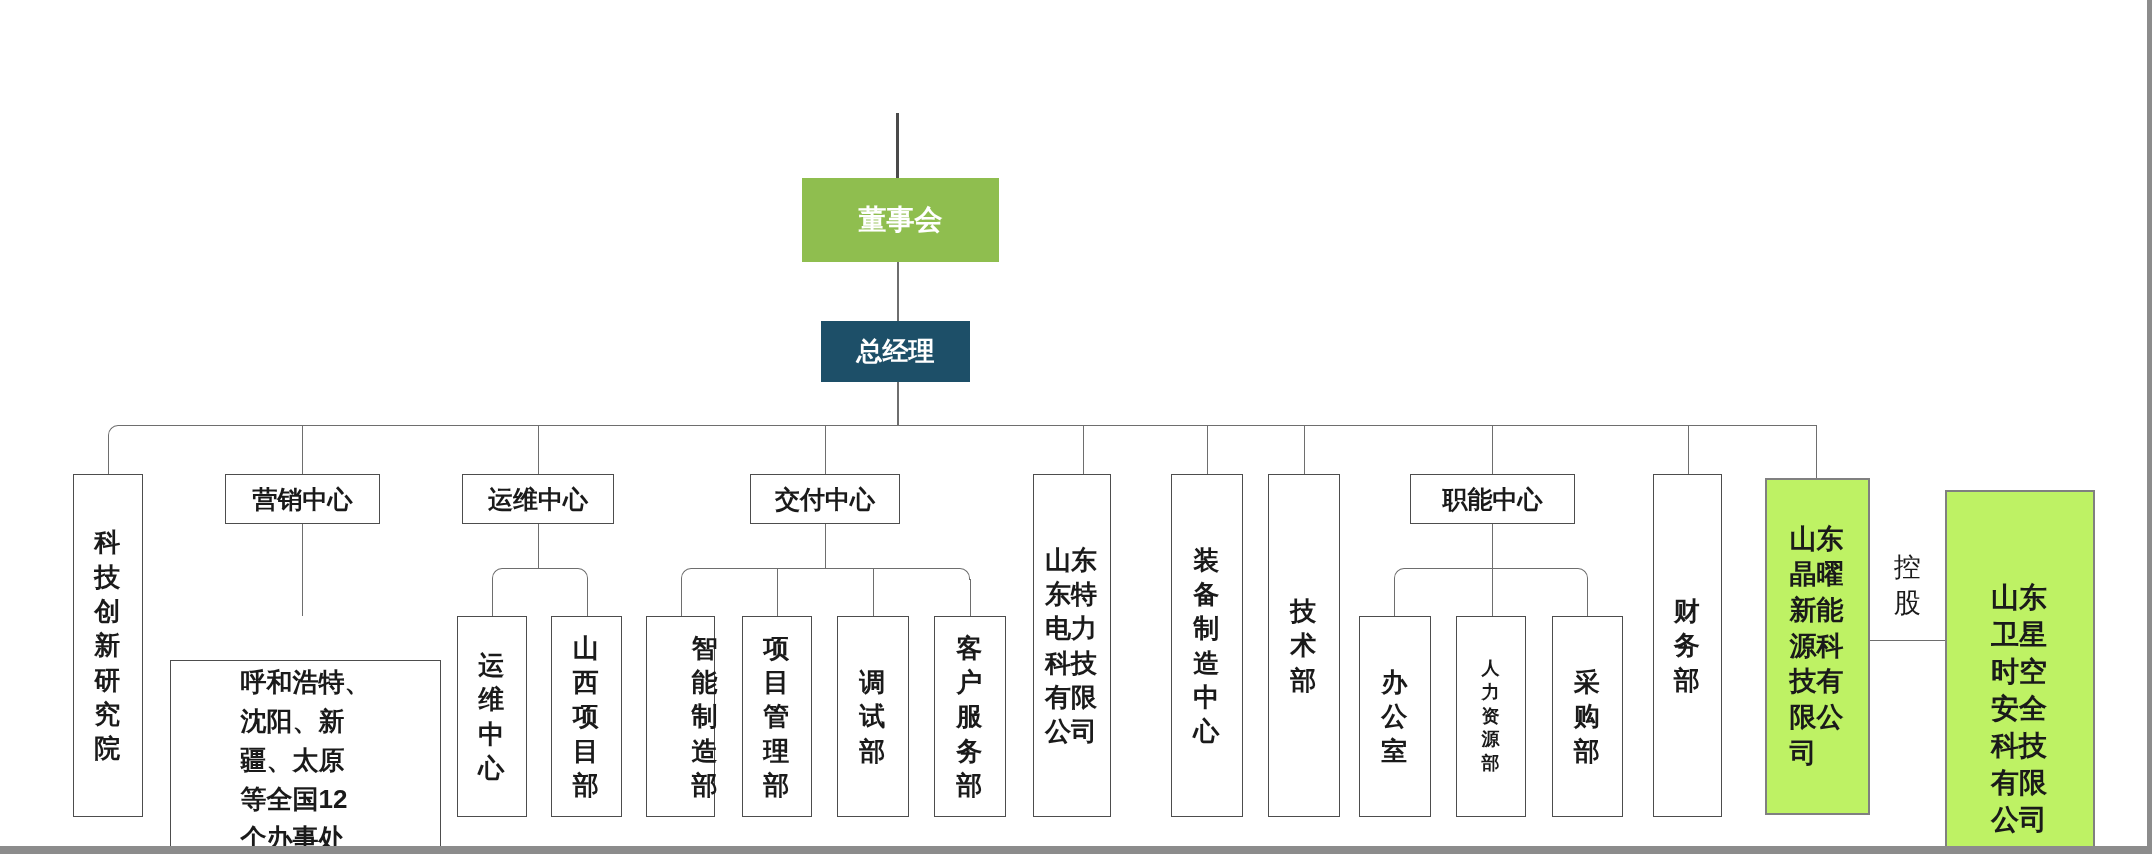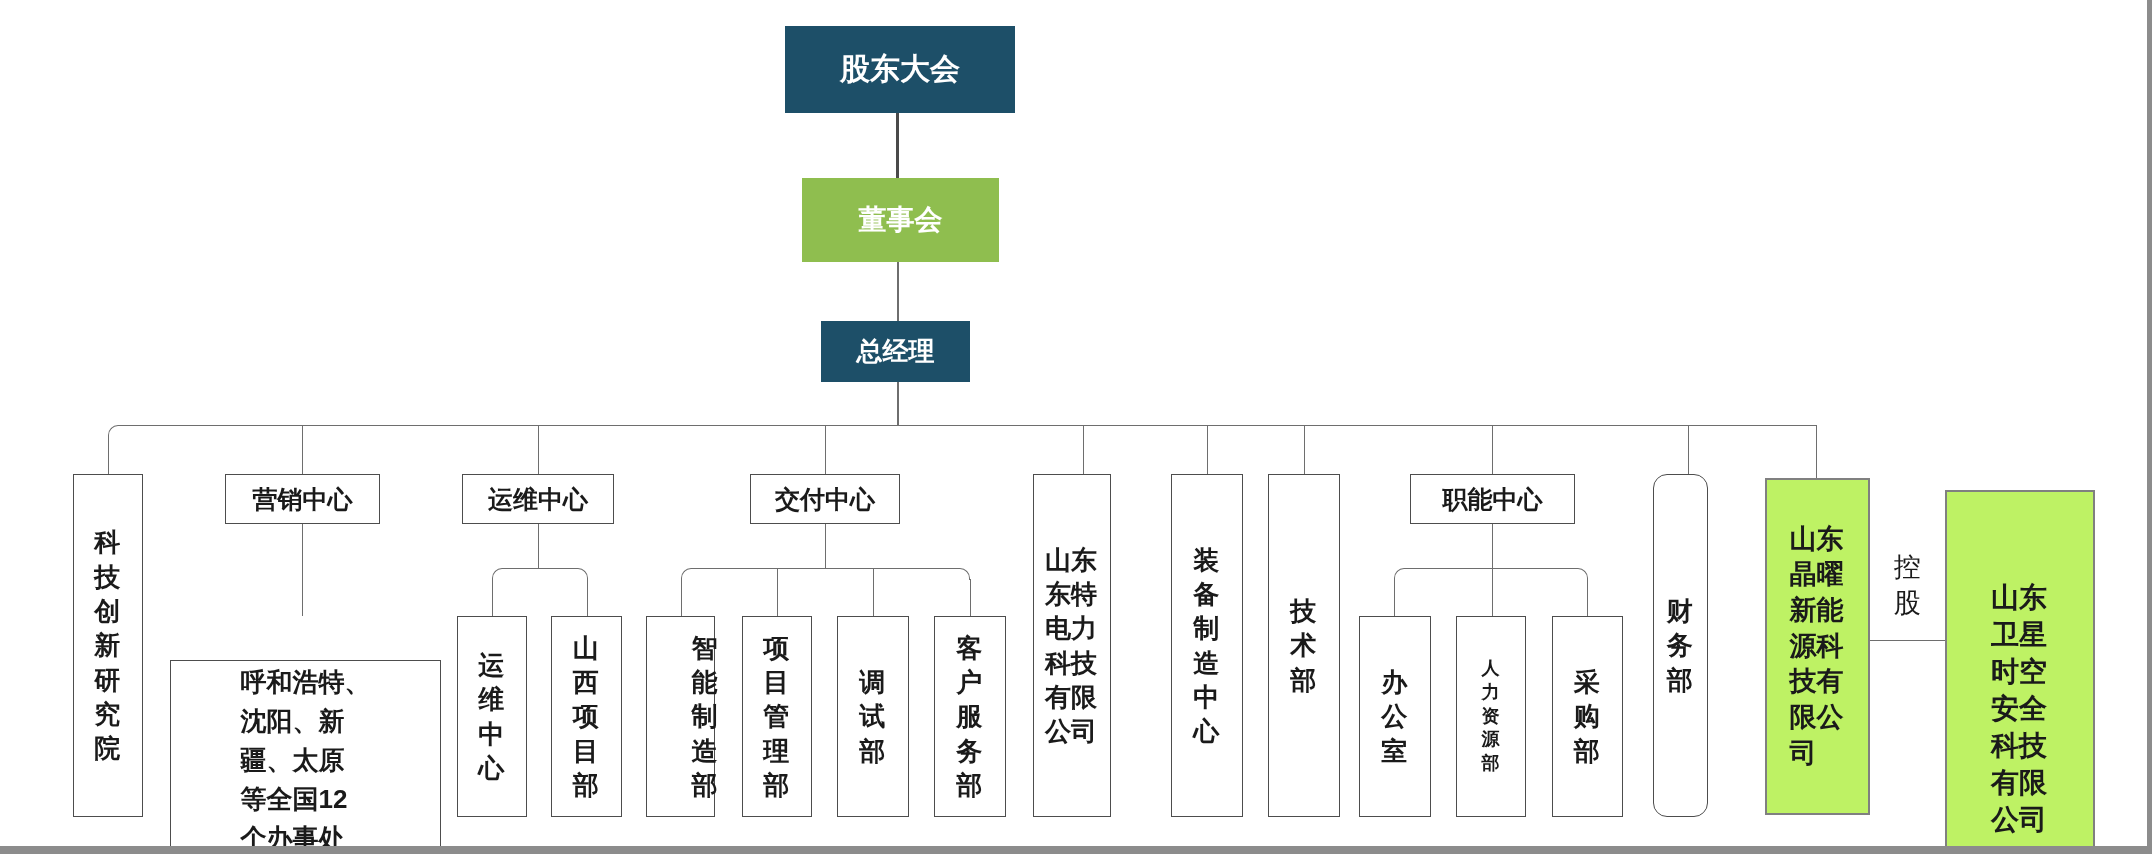--- a/index.html
+++ b/index.html
@@ -66,23 +66,20 @@
 
   <div class="line" style="left:1492px;top:524px;width:1px;height:92px;"></div>
   <div class="cornerL" style="left:1394px;top:568px;width:12px;height:12px;"></div>
   <div class="line" style="left:1405px;top:568px;width:172px;height:1px;"></div>
   <div class="cornerR" style="left:1576px;top:568px;width:12px;height:12px;"></div>
   <div class="line" style="left:1394px;top:579px;width:1px;height:37px;"></div>
   <div class="line" style="left:1587px;top:579px;width:1px;height:37px;"></div>
 
   <div class="line" style="left:1870px;top:640px;width:75px;height:1px;"></div>
 
-  <div class="box filled" style="left:785px;top:26px;width:230px;height:87px;background:#1d4f68;font-size:30px;">
-      <span>股东大会</span>
-    </div>
 
   <div class="box filled" style="left:802px;top:178px;width:197px;height:84px;background:#8fbe4f;font-size:28px;">
       <span>董事会</span>
     </div>
 
   <div class="box filled" style="left:821px;top:321px;width:149px;height:61px;background:#1d4f68;font-size:26px;">
       <span>总经理</span>
     </div>
 
   <div class="box wbox vtext c1" style="left:73px;top:474px;width:70px;height:343px;font-size:26px;">
@@ -152,21 +149,21 @@
     </div>
 
   <div class="box wbox vtext c1" style="left:1456px;top:616px;width:70px;height:201px;font-size:18px;">
       <span class="inner">人力资源部</span>
     </div>
 
   <div class="box wbox vtext c1" style="left:1552px;top:616px;width:71px;height:201px;font-size:26px;">
       <span class="inner">采购部</span>
     </div>
 
-  <div class="box wbox vtext c1" style="left:1653px;top:474px;width:55px;height:343px;font-size:26px;border-radius:14px;">
+  <div class="box wbox vtext c1" style="left:1653px;top:474px;width:69px;height:343px;font-size:26px;">
       <span class="inner">财务部</span>
     </div>
 
   <div class="box gbox vtext c2" style="left:1765px;top:478px;width:105px;height:337px;font-size:27px;">
       <span class="inner">山东晶曜新能源科技有限公司</span>
     </div>
 
   <div class="box vtext c1" style="left:1880px;top:540px;width:56px;height:92px;font-size:27px;font-weight:500;">
       <span class="inner">控股</span>
     </div>

